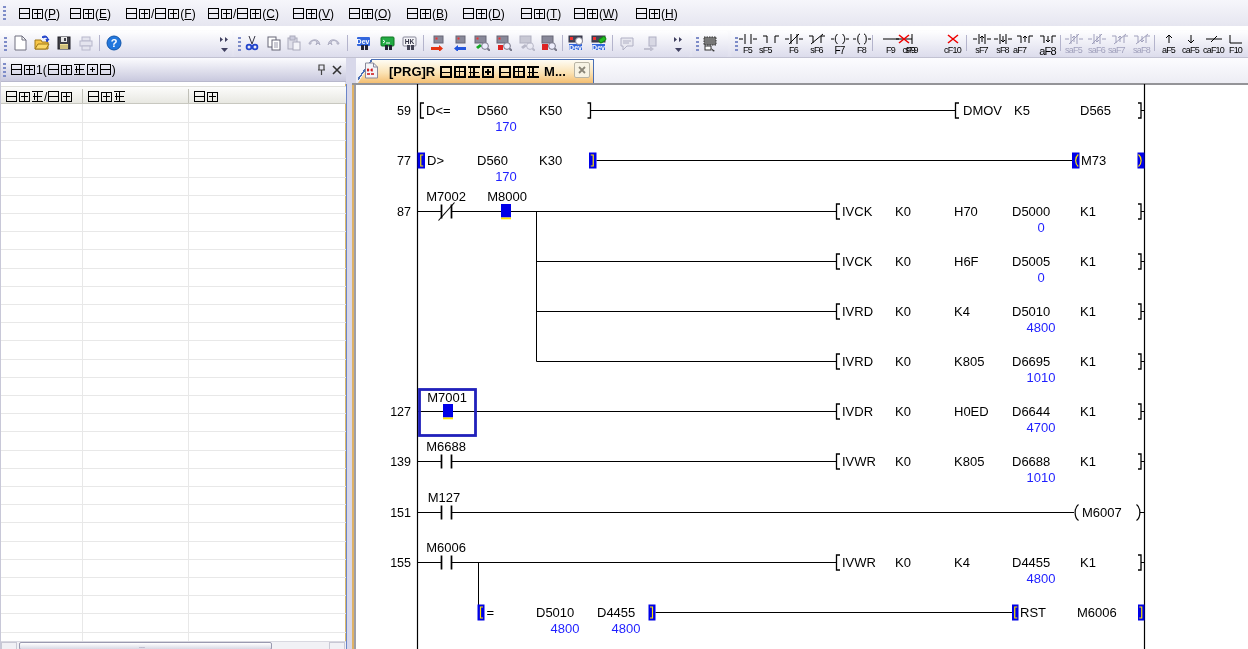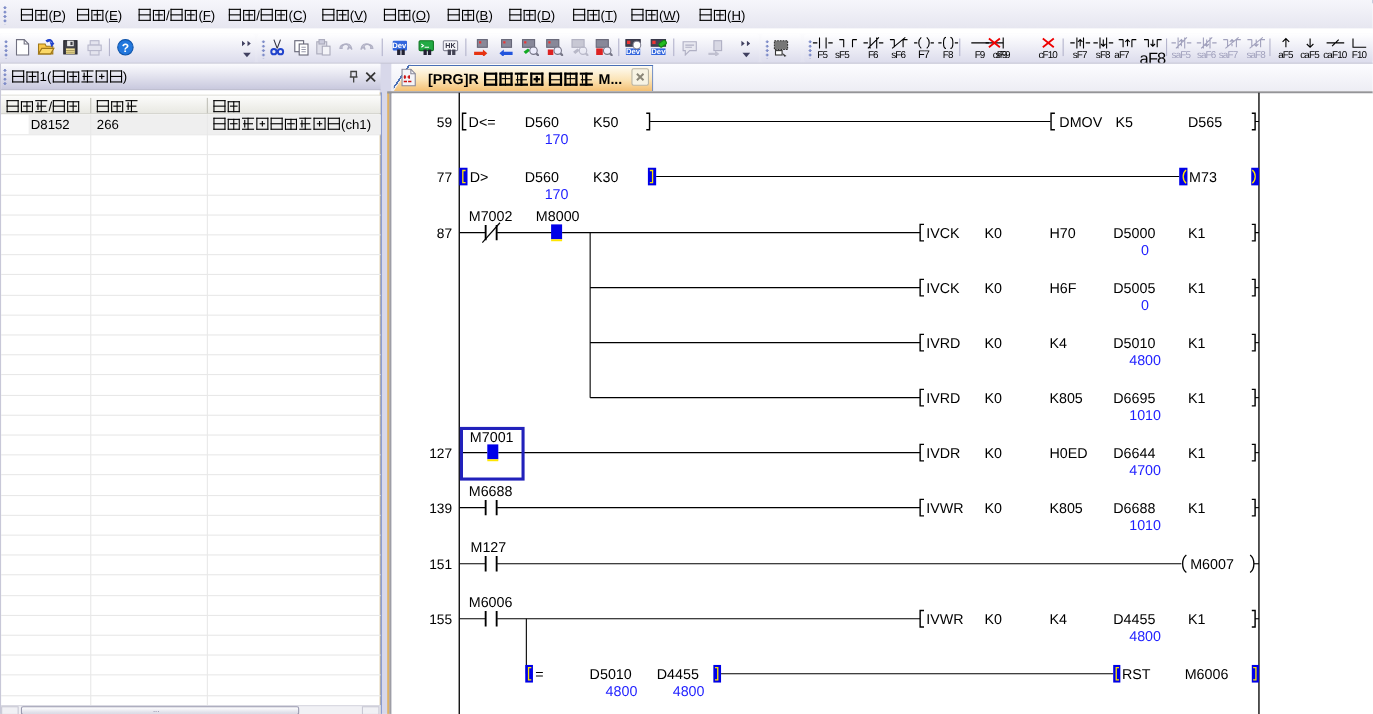--- a/index.html
+++ b/index.html
@@ -316,21 +316,21 @@
 <div class="abs" style="left:1013px;top:3px;width:23px;height:24px;text-align:left">
       <svg width="20" height="12" viewBox="0 0 20 12" style="display:block;margin:0 auto">
         <path d="M6 10V3M6 3h-4M14 10V3M14 3h4M10 9V3M8 5l2-2 2 2" stroke="#000" fill="none"></path>
       </svg>
       <div style="font-size:9px;color:#000;margin-top:0px;letter-spacing:-0.8px">aF7</div>
     </div>
 <div class="abs" style="left:1036px;top:3px;width:23px;height:24px;text-align:center">
       <svg width="20" height="12" viewBox="0 0 20 12" style="display:block;margin:0 auto">
         <path d="M6 10V3M6 3h-4M14 10V3M14 3h4M10 3v6M8 7l2 2 2-2" stroke="#000" fill="none"></path>
       </svg>
-      <div style="font-size:15px;color:#000;margin-top:0px;letter-spacing:-0.8px">aF8</div>
+      <div style="font-size:11px;color:#000;margin-top:0px;letter-spacing:-0.8px">aF8</div>
     </div>
 <div class="tsep" style="left:1060px"></div>
 <div class="abs" style="left:1062px;top:3px;width:23px;height:24px;text-align:center">
       <svg width="20" height="12" viewBox="0 0 20 12" style="display:block;margin:0 auto">
         <path d="M1 6h4M7 1v10M13 1v10M15 6h4M10 9V3M8 5l2-2 2 2M5 11L15 1" stroke="#a0a0bc" fill="none"></path>
       </svg>
       <div style="font-size:9px;color:#a0a0bc;margin-top:0px;letter-spacing:-0.8px">saF5</div>
     </div>
 <div class="abs" style="left:1085px;top:3px;width:23px;height:24px;text-align:center">
       <svg width="20" height="12" viewBox="0 0 20 12" style="display:block;margin:0 auto">
@@ -392,26 +392,20 @@
 <svg class="abs" style="left:329px;top:5px" width="14" height="14" viewBox="0 0 14 14">
         <path d="M3 3l8 8M11 3l-8 8" stroke="#333" stroke-width="1.6"></path>
       </svg>
 </div>
 <div class="abs" style="left:0;top:28px;width:345px;height:18px;background:linear-gradient(#fcfcfb,#e8e8e2);border-top:1px solid #e0e0da;border-bottom:1px solid #c8c8c0;font-size:12px">
 <span style="position:absolute;left:4px;top:3px"><i class="k k1"></i><i class="k k2"></i><i class="k k3"></i>/<i class="k k1"></i><i class="k k2"></i></span>
 <span style="position:absolute;left:86px;top:3px"><i class="k k1"></i><i class="k k2"></i><i class="k k3"></i></span>
 <span style="position:absolute;left:192px;top:3px"><i class="k k1"></i><i class="k k2"></i></span>
 <div class="abs" style="left:81px;top:2px;width:1px;height:14px;background:#c0c0b8"></div>
 <div class="abs" style="left:187px;top:2px;width:1px;height:14px;background:#c0c0b8"></div>
-</div>
-<div class="abs" style="left:0;top:46px;width:345px;height:18px;background:#fff">
-<div class="abs" style="left:25px;top:0;width:320px;height:18px;background:#efefef"></div>
-<span style="position:absolute;left:27px;top:2px;font-size:12px">D8152</span>
-<span style="position:absolute;left:87px;top:2px;font-size:12px">266</span>
-<span style="position:absolute;left:192px;top:2px;font-size:12px"><i class="k k1"></i><i class="k k2"></i><i class="k k3"></i><i class="k k4"></i><i class="k k1"></i><i class="k k2"></i><i class="k k3"></i><i class="k k4"></i><i class="k k1"></i>(ch1)</span>
 </div>
 <div class="abs" style="left:0;top:64.0px;width:345px;height:1px;background:#e8e8e8"></div>
     <div class="abs" style="left:0;top:82.2px;width:345px;height:1px;background:#e8e8e8"></div>
     <div class="abs" style="left:0;top:100.4px;width:345px;height:1px;background:#e8e8e8"></div>
     <div class="abs" style="left:0;top:118.6px;width:345px;height:1px;background:#e8e8e8"></div>
     <div class="abs" style="left:0;top:136.8px;width:345px;height:1px;background:#e8e8e8"></div>
     <div class="abs" style="left:0;top:155.0px;width:345px;height:1px;background:#e8e8e8"></div>
     <div class="abs" style="left:0;top:173.2px;width:345px;height:1px;background:#e8e8e8"></div>
     <div class="abs" style="left:0;top:191.4px;width:345px;height:1px;background:#e8e8e8"></div>
     <div class="abs" style="left:0;top:209.6px;width:345px;height:1px;background:#e8e8e8"></div>

